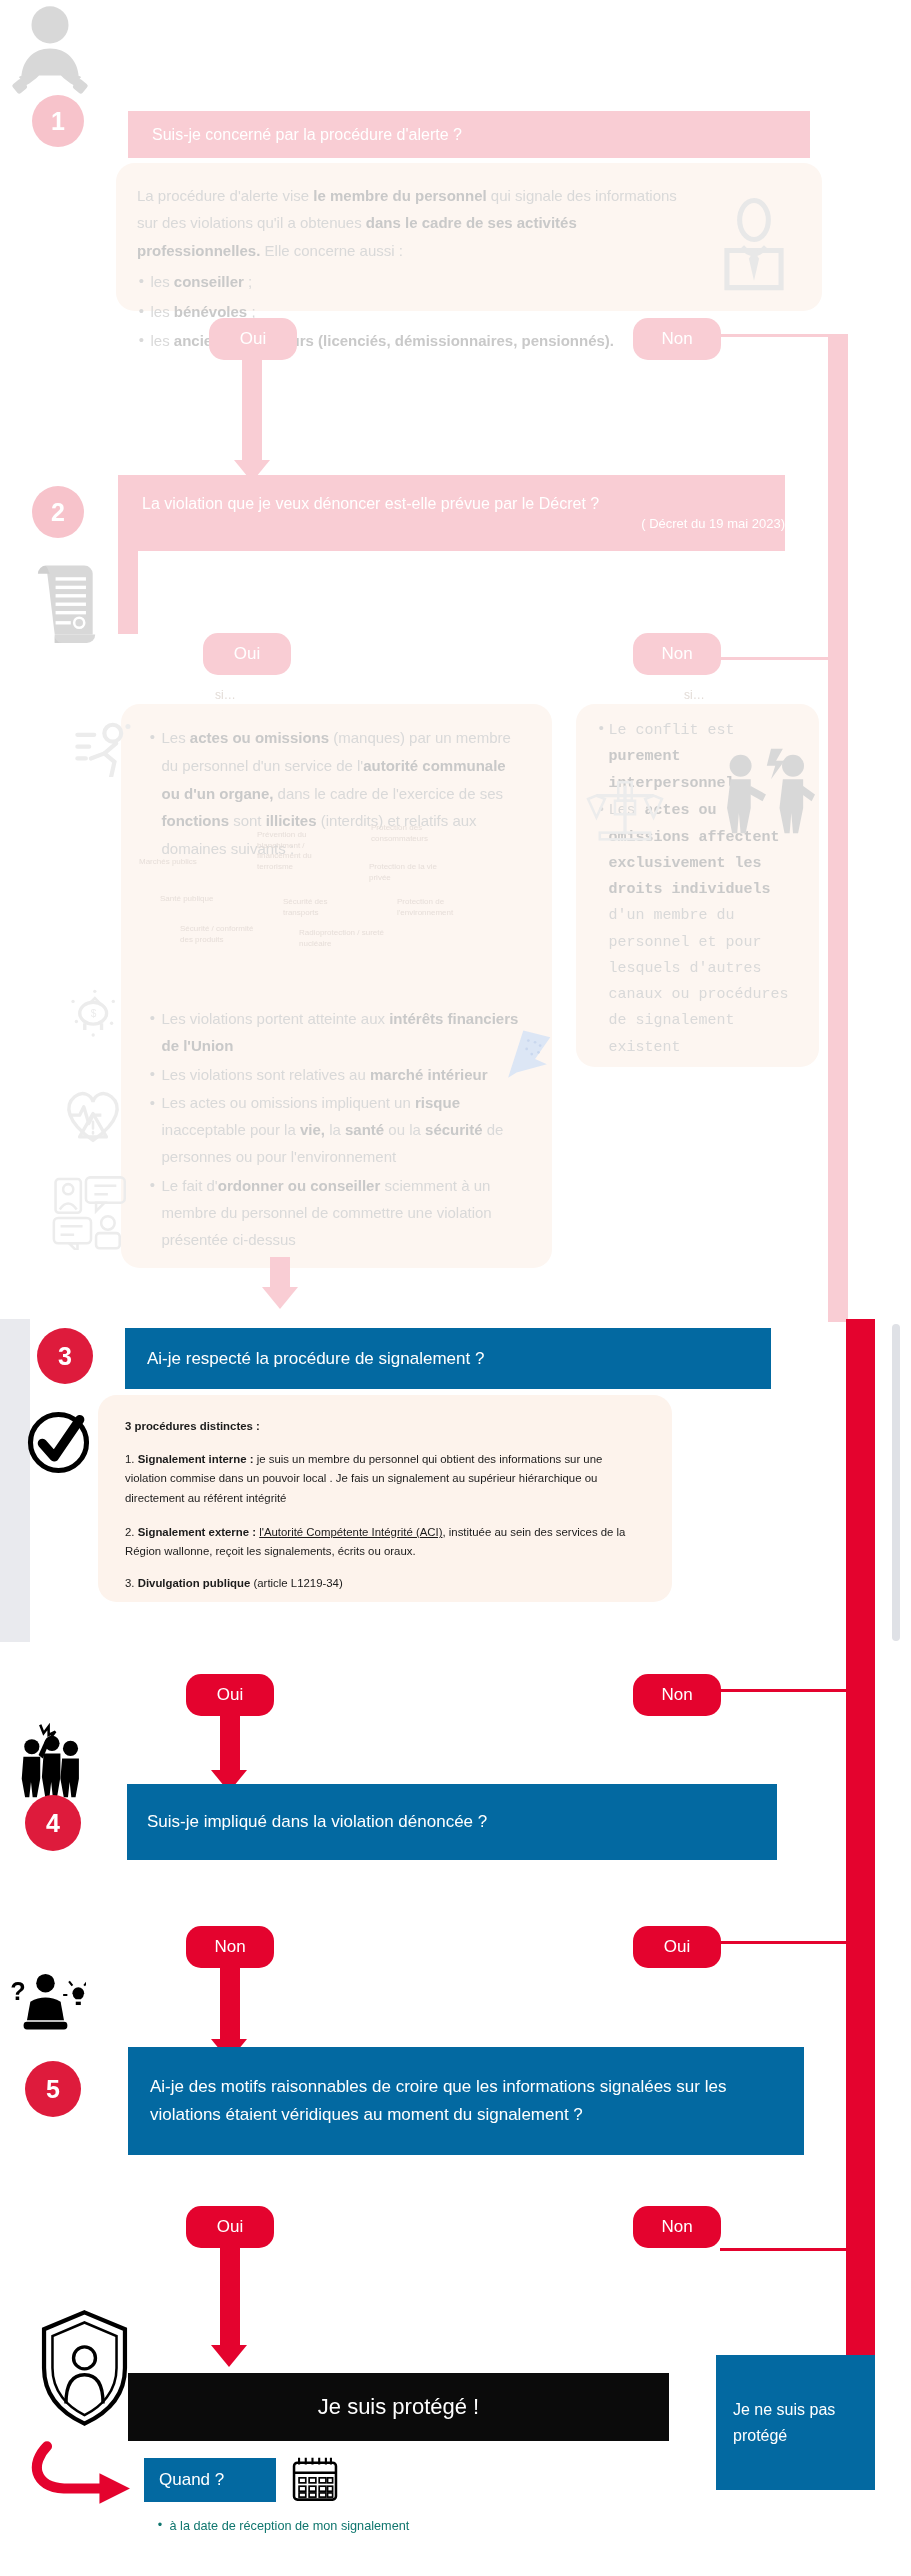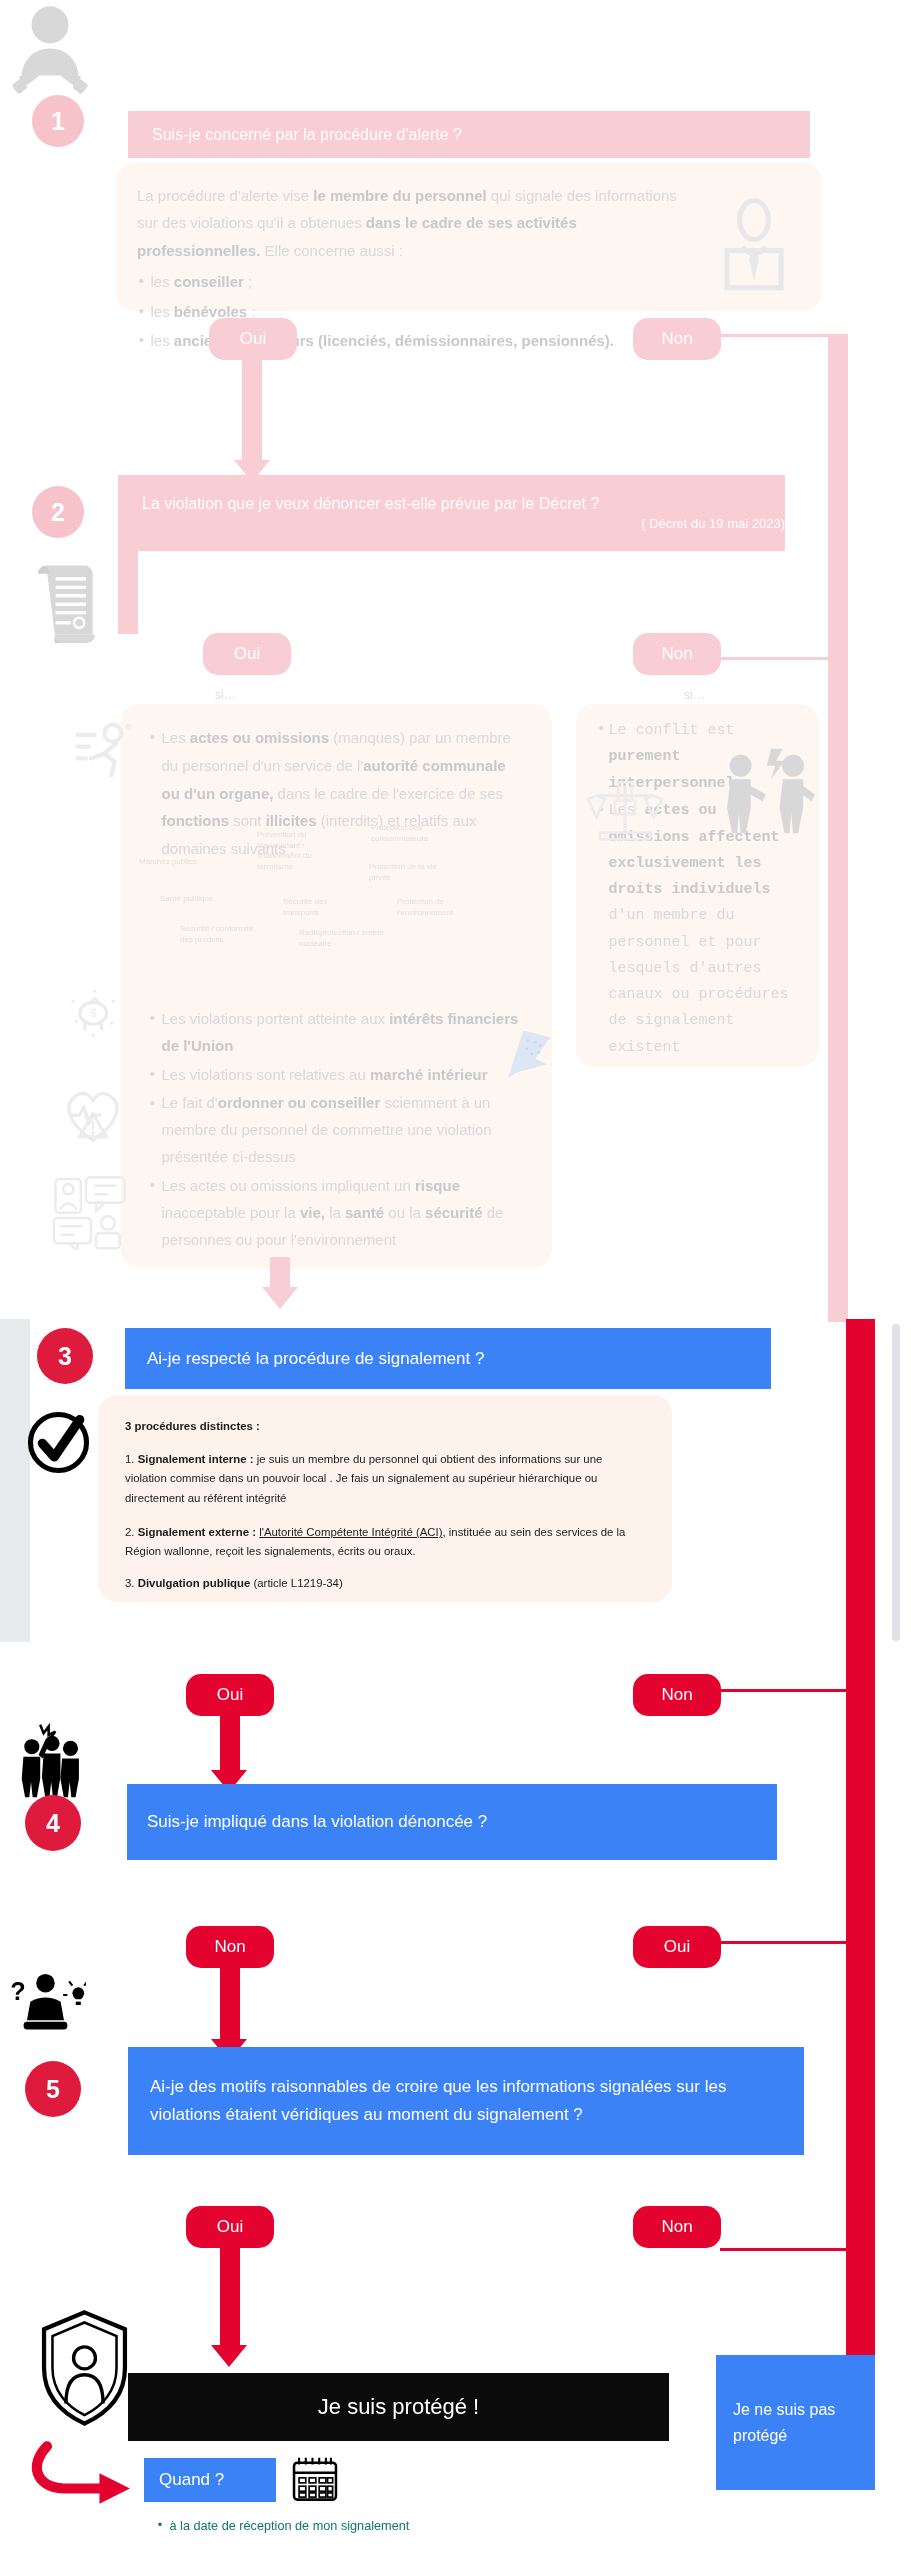--- a/index.html
+++ b/index.html
@@ -8,21 +8,21 @@
     font-family:"Liberation Sans","DejaVu Sans",sans-serif;
     color:#222;
   }
   .abs{position:absolute;}
 
   .pinkbar{
     background:#f9cdd4;color:#ffffff;display:flex;align-items:center;
     box-sizing:border-box;
   }
   .redbar{
-    background:#3b82f6;color:#ffffff;display:flex;align-items:center;
+    background:#0369a1;color:#ffffff;display:flex;align-items:center;
     box-sizing:border-box;
   }
   .pill{
     border-radius:15px;display:flex;align-items:center;justify-content:center;
     color:#ffffff;box-sizing:border-box;
   }
   .pill.pink{background:#f9cdd4;}
   .pill.red{background:#e4032e;}
   .circle{
     border-radius:50%;display:flex;align-items:center;justify-content:center;
@@ -238,22 +238,22 @@
     <path d="M10 62 h26 M10 72 h16" stroke="#ececec" stroke-width="3"></path>
     <circle cx="66" cy="58" r="8" fill="none" stroke="#ececec" stroke-width="3"></circle>
     <rect x="52" y="70" width="28" height="18" rx="4" fill="none" stroke="#ececec" stroke-width="3"></rect>
   </svg>
 </div>
 
 <div class="abs infotext faded-txt" style="left:148px;top:1005px;width:389px;">
   <ul class="bul" id="yes-more-bullets" style="line-height:1.8;">
       <li>Les violations portent atteinte aux <b>intérêts financiers de l'Union</b></li>
       <li>Les violations sont relatives au <b>marché intérieur</b></li>
+      <li>Les actes ou omissions impliquent un <b>risque</b> inacceptable pour la <b>vie,</b> la <b>santé</b> ou la <b>sécurité</b> de personnes ou pour l'environnement</li>
       <li>Le fait d'<b>ordonner ou conseiller</b> sciemment à un membre du personnel de commettre une violation présentée ci-dessus</li>
-      <li>Les actes ou omissions impliquent un <b>risque</b> inacceptable pour la <b>vie,</b> la <b>santé</b> ou la <b>sécurité</b> de personnes ou pour l'environnement</li>
     </ul>
 </div>
 
 <div class="abs cream faded" style="left:576px;top:704px;width:243px;height:363px;"></div>
 
 <div class="abs infotext faded-txt" style="left:595px;top:718px;width:199px;font-family:Liberation Mono, monospace;">
   <ul class="bul" id="no-bullets" style="line-height:1.75;">
       <li>Le conflit est  <b>purement interpersonnel</b></li>
       <li>Les <b>actes ou omissions affectent exclusivement les droits individuels</b> d'un membre du personnel et pour lesquels d'autres canaux ou procédures de signalement existent</li>
     </ul>

